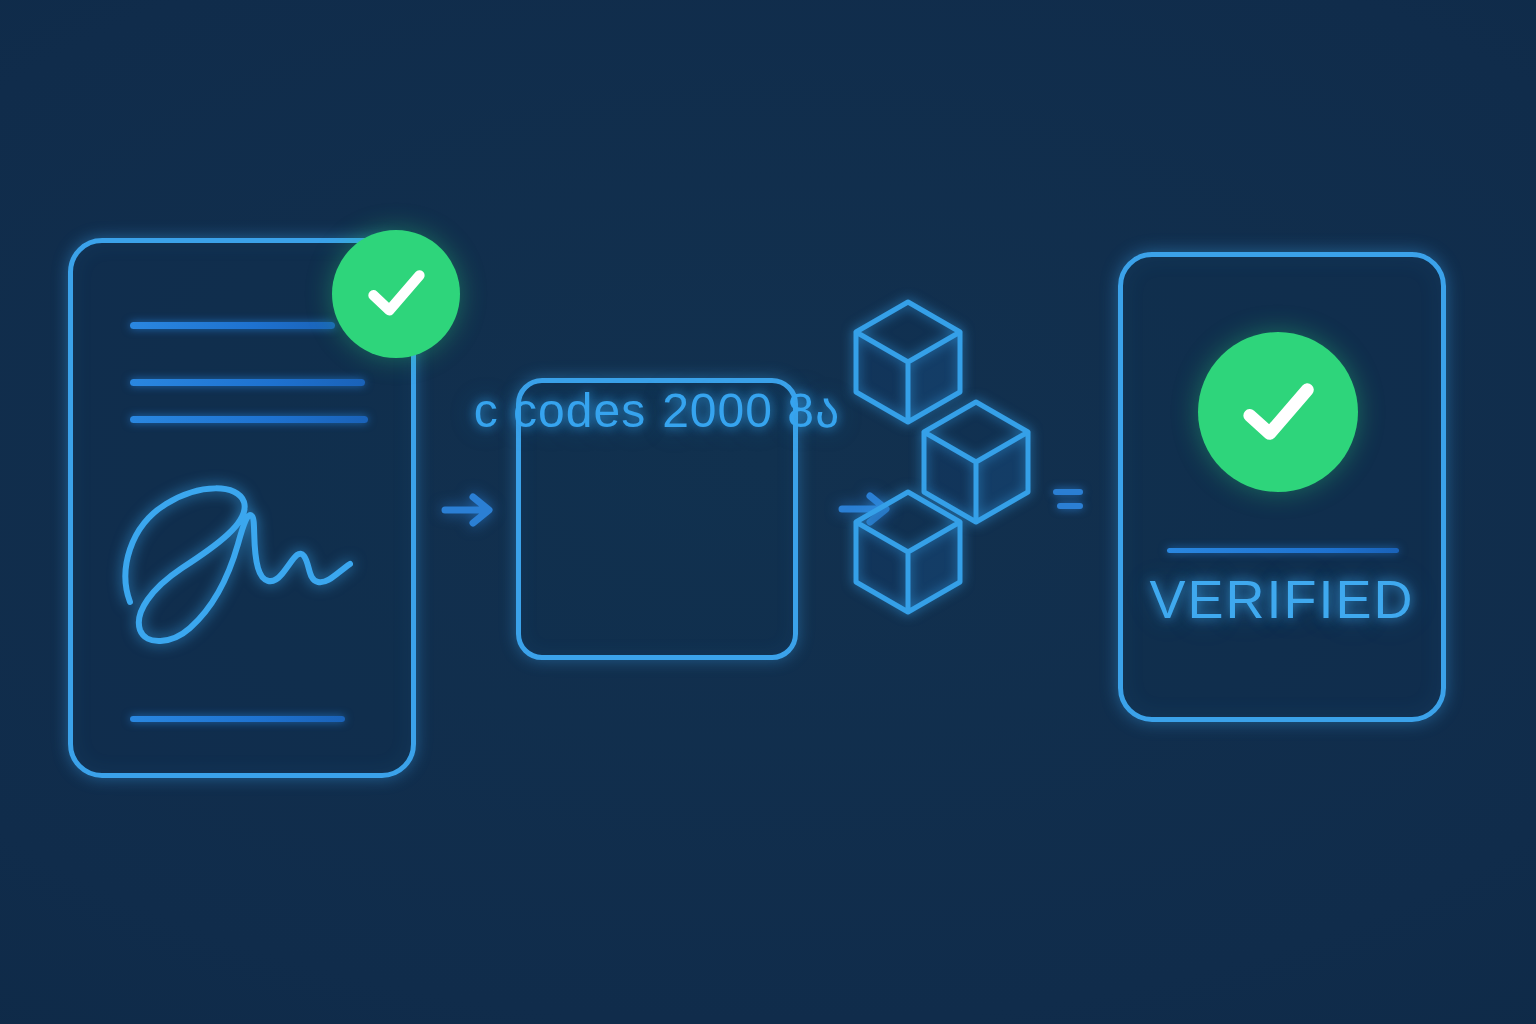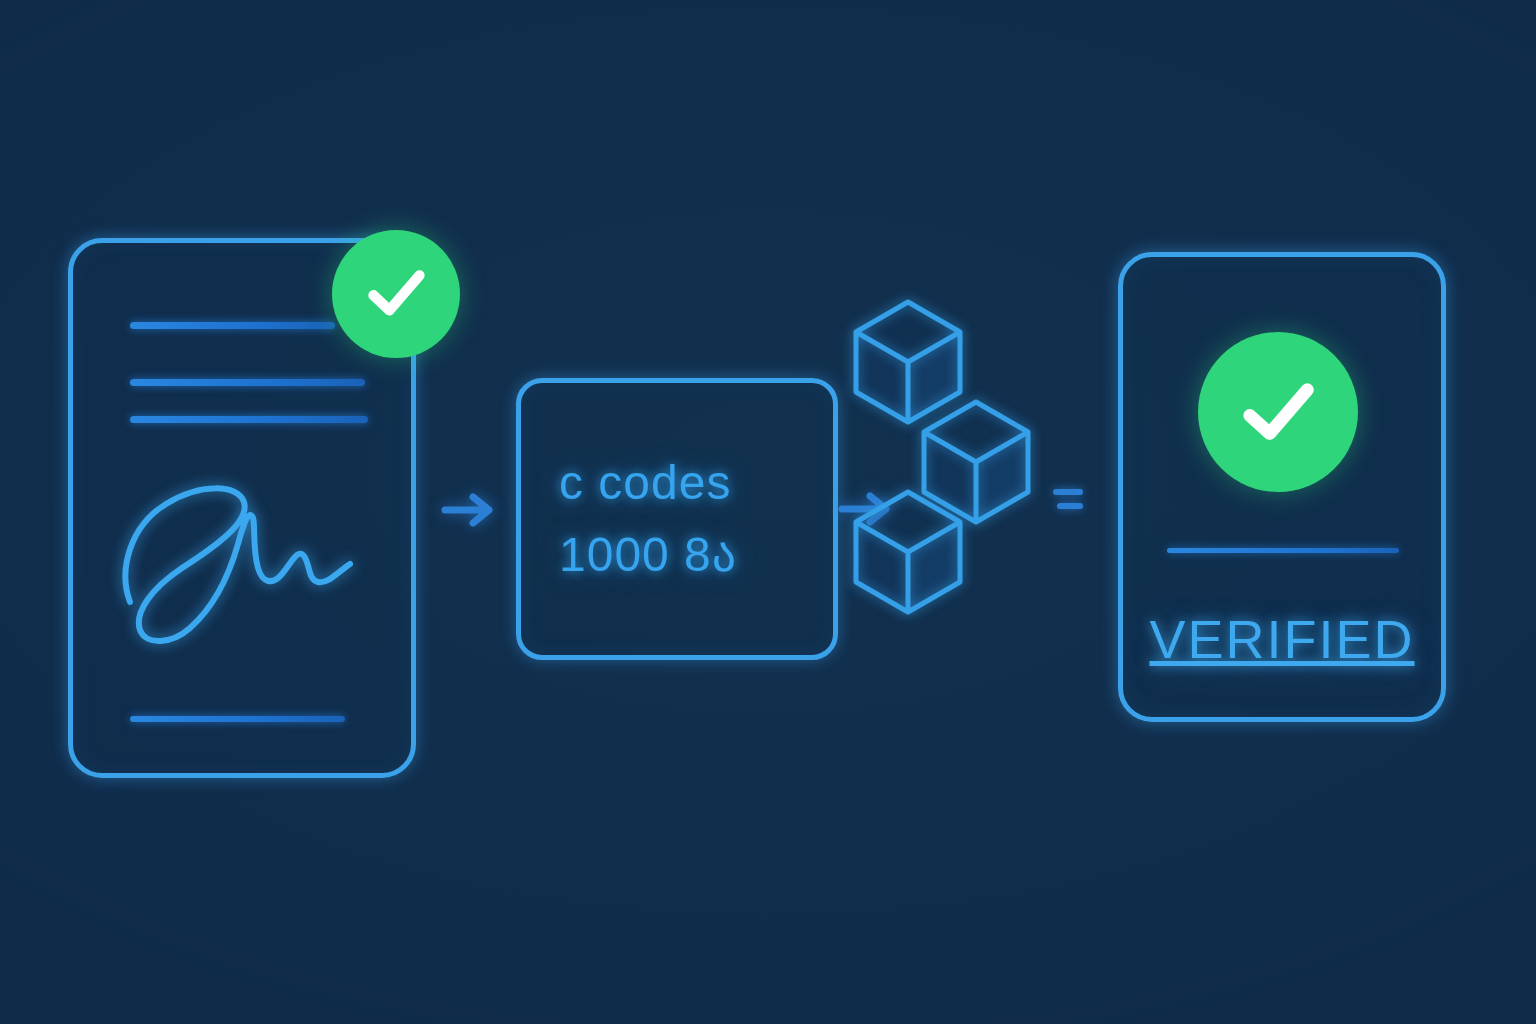--- a/index.html
+++ b/index.html
@@ -99,33 +99,33 @@
     filter: drop-shadow(0 0 7px rgba(43,127,212,0.7));
   }
   .arrow-1 { left: 443px; top: 490px; }
   .arrow-2 { left: 840px; top: 489px; }
 
   
   .hash-box {
     position: absolute;
     left: 516px;
     top: 378px;
-    width: 322px;
+    width: 282px;
     height: 282px;
     border: 5px solid #3ba2ea;
     border-radius: 26px;
     box-sizing: border-box;
     box-shadow: 0 0 16px rgba(59,162,234,0.42),
                 inset 0 0 20px rgba(59,162,234,0.07);
     background: rgba(17,48,79,0.2);
     display: flex;
-    flex-direction: column;
+    flex-direction: row;
     justify-content: center;
     gap: 16px;
-    padding: 16px 38px;
+    padding: 0 38px;
   }
   .hash-line {
     color: #36a4ef;
     font-size: 48px;
     letter-spacing: 1px;
     font-family: "Liberation Sans", sans-serif;
     text-shadow: 0 0 11px rgba(54,164,239,0.85), 0 0 26px rgba(54,164,239,0.35);
     white-space: nowrap;
     filter: blur(0.7px);
     line-height: 1.16;
@@ -189,29 +189,28 @@
     top: 548px;
     width: 232px;
     height: 5px;
     border-radius: 4px;
     background: linear-gradient(90deg, #2a87e0 0%, #1e72d0 70%, #1a62b8 100%);
     box-shadow: 0 0 9px rgba(38,126,214,0.7);
   }
   .verified-text {
     position: absolute;
     left: 1118px;
-    top: 608px;
+    top: 568px;
     width: 328px;
     text-align: center;
     color: #3fa9ef;
     font-size: 54px;
     letter-spacing: 2px;
     font-family: "Liberation Sans", sans-serif;
     text-shadow: 0 0 12px rgba(63,169,239,0.8), 0 0 30px rgba(63,169,239,0.3);
-    text-decoration: underline;
   }
 </style>
 </head>
 <body>
 
 <div id="stage">
 
   <div class="doc-card"></div>
 
   <div class="doc-line dl1"></div>
@@ -237,21 +236,21 @@
   </div>
 
   <div class="arrow arrow-1">
     <svg viewBox="0 0 54 40">
       <path class="arrow-shape" d="M2 20 L44 20 M30 7 L46 20 L30 33"></path>
     </svg>
   </div>
 
   <div class="hash-box">
     <div class="hash-line">c codes</div>
-    <div class="hash-line">1000 8ა</div>
+    <div class="hash-line">2000 8ა</div>
   </div>
 
   <div class="arrow arrow-2">
     <svg viewBox="0 0 54 40">
       <path class="arrow-shape" d="M2 20 L44 20 M30 7 L46 20 L30 33"></path>
     </svg>
   </div>
 
   <div class="cubes">
     <svg viewBox="0 0 240 400">

